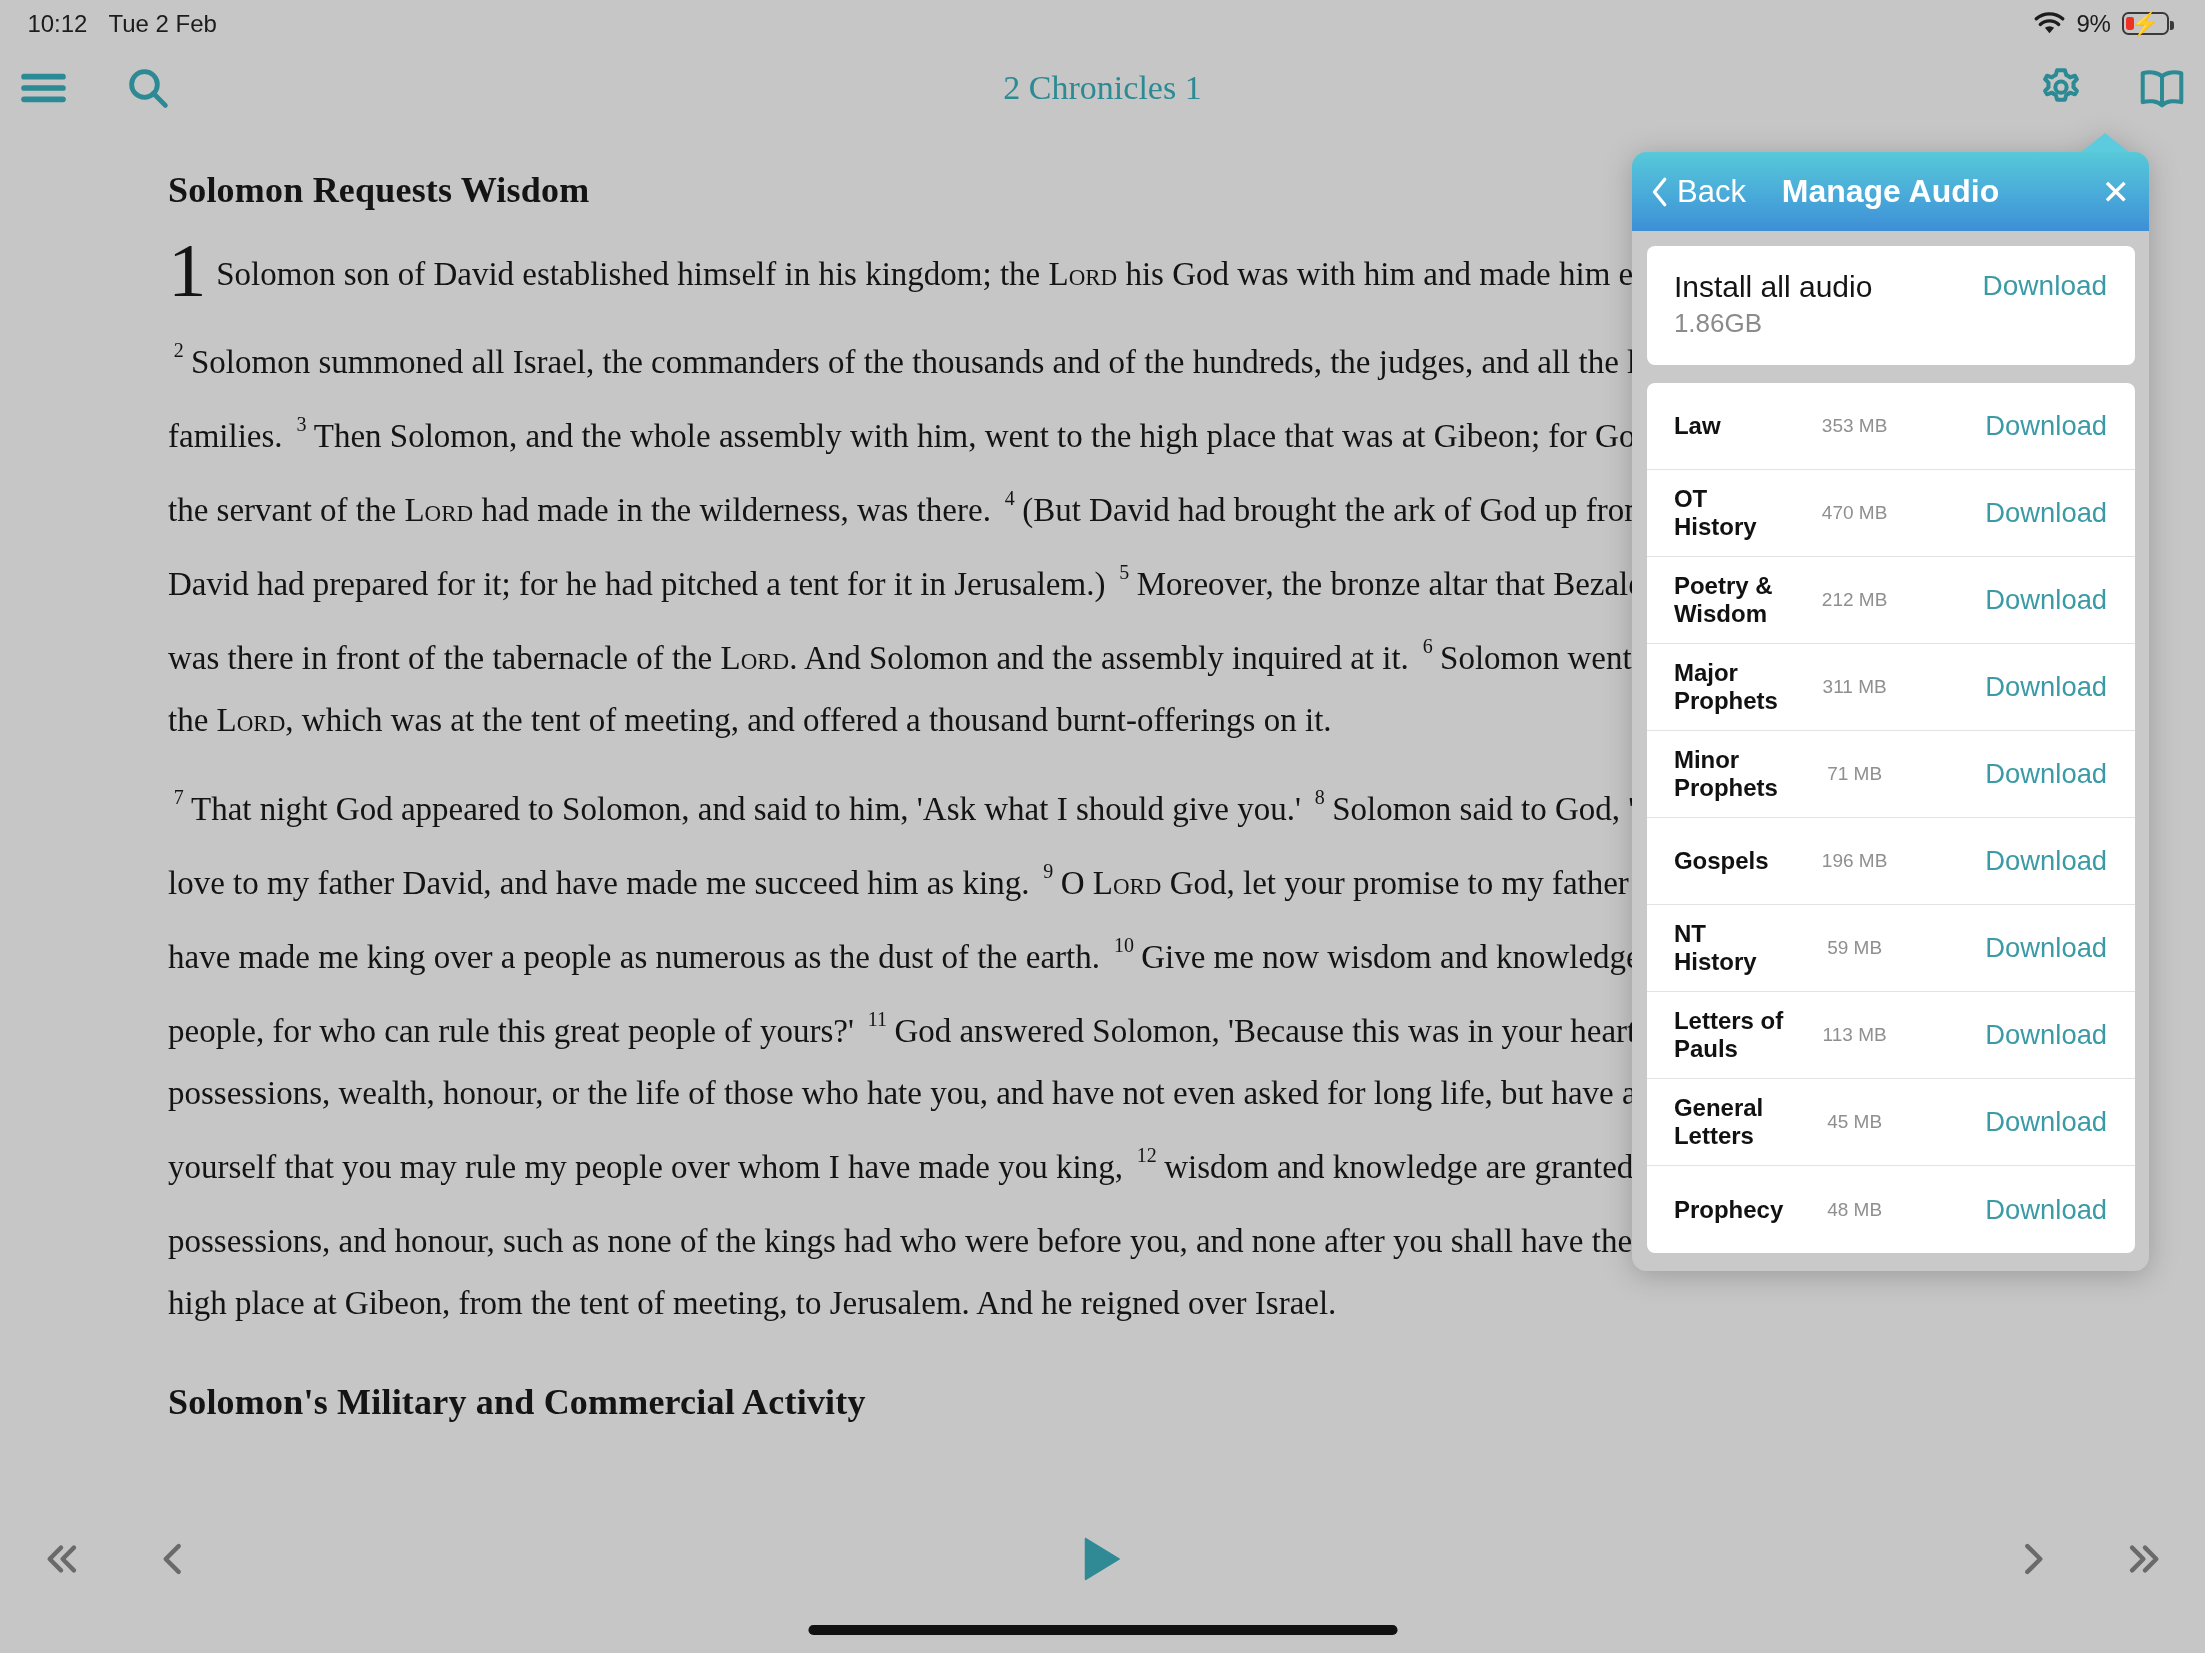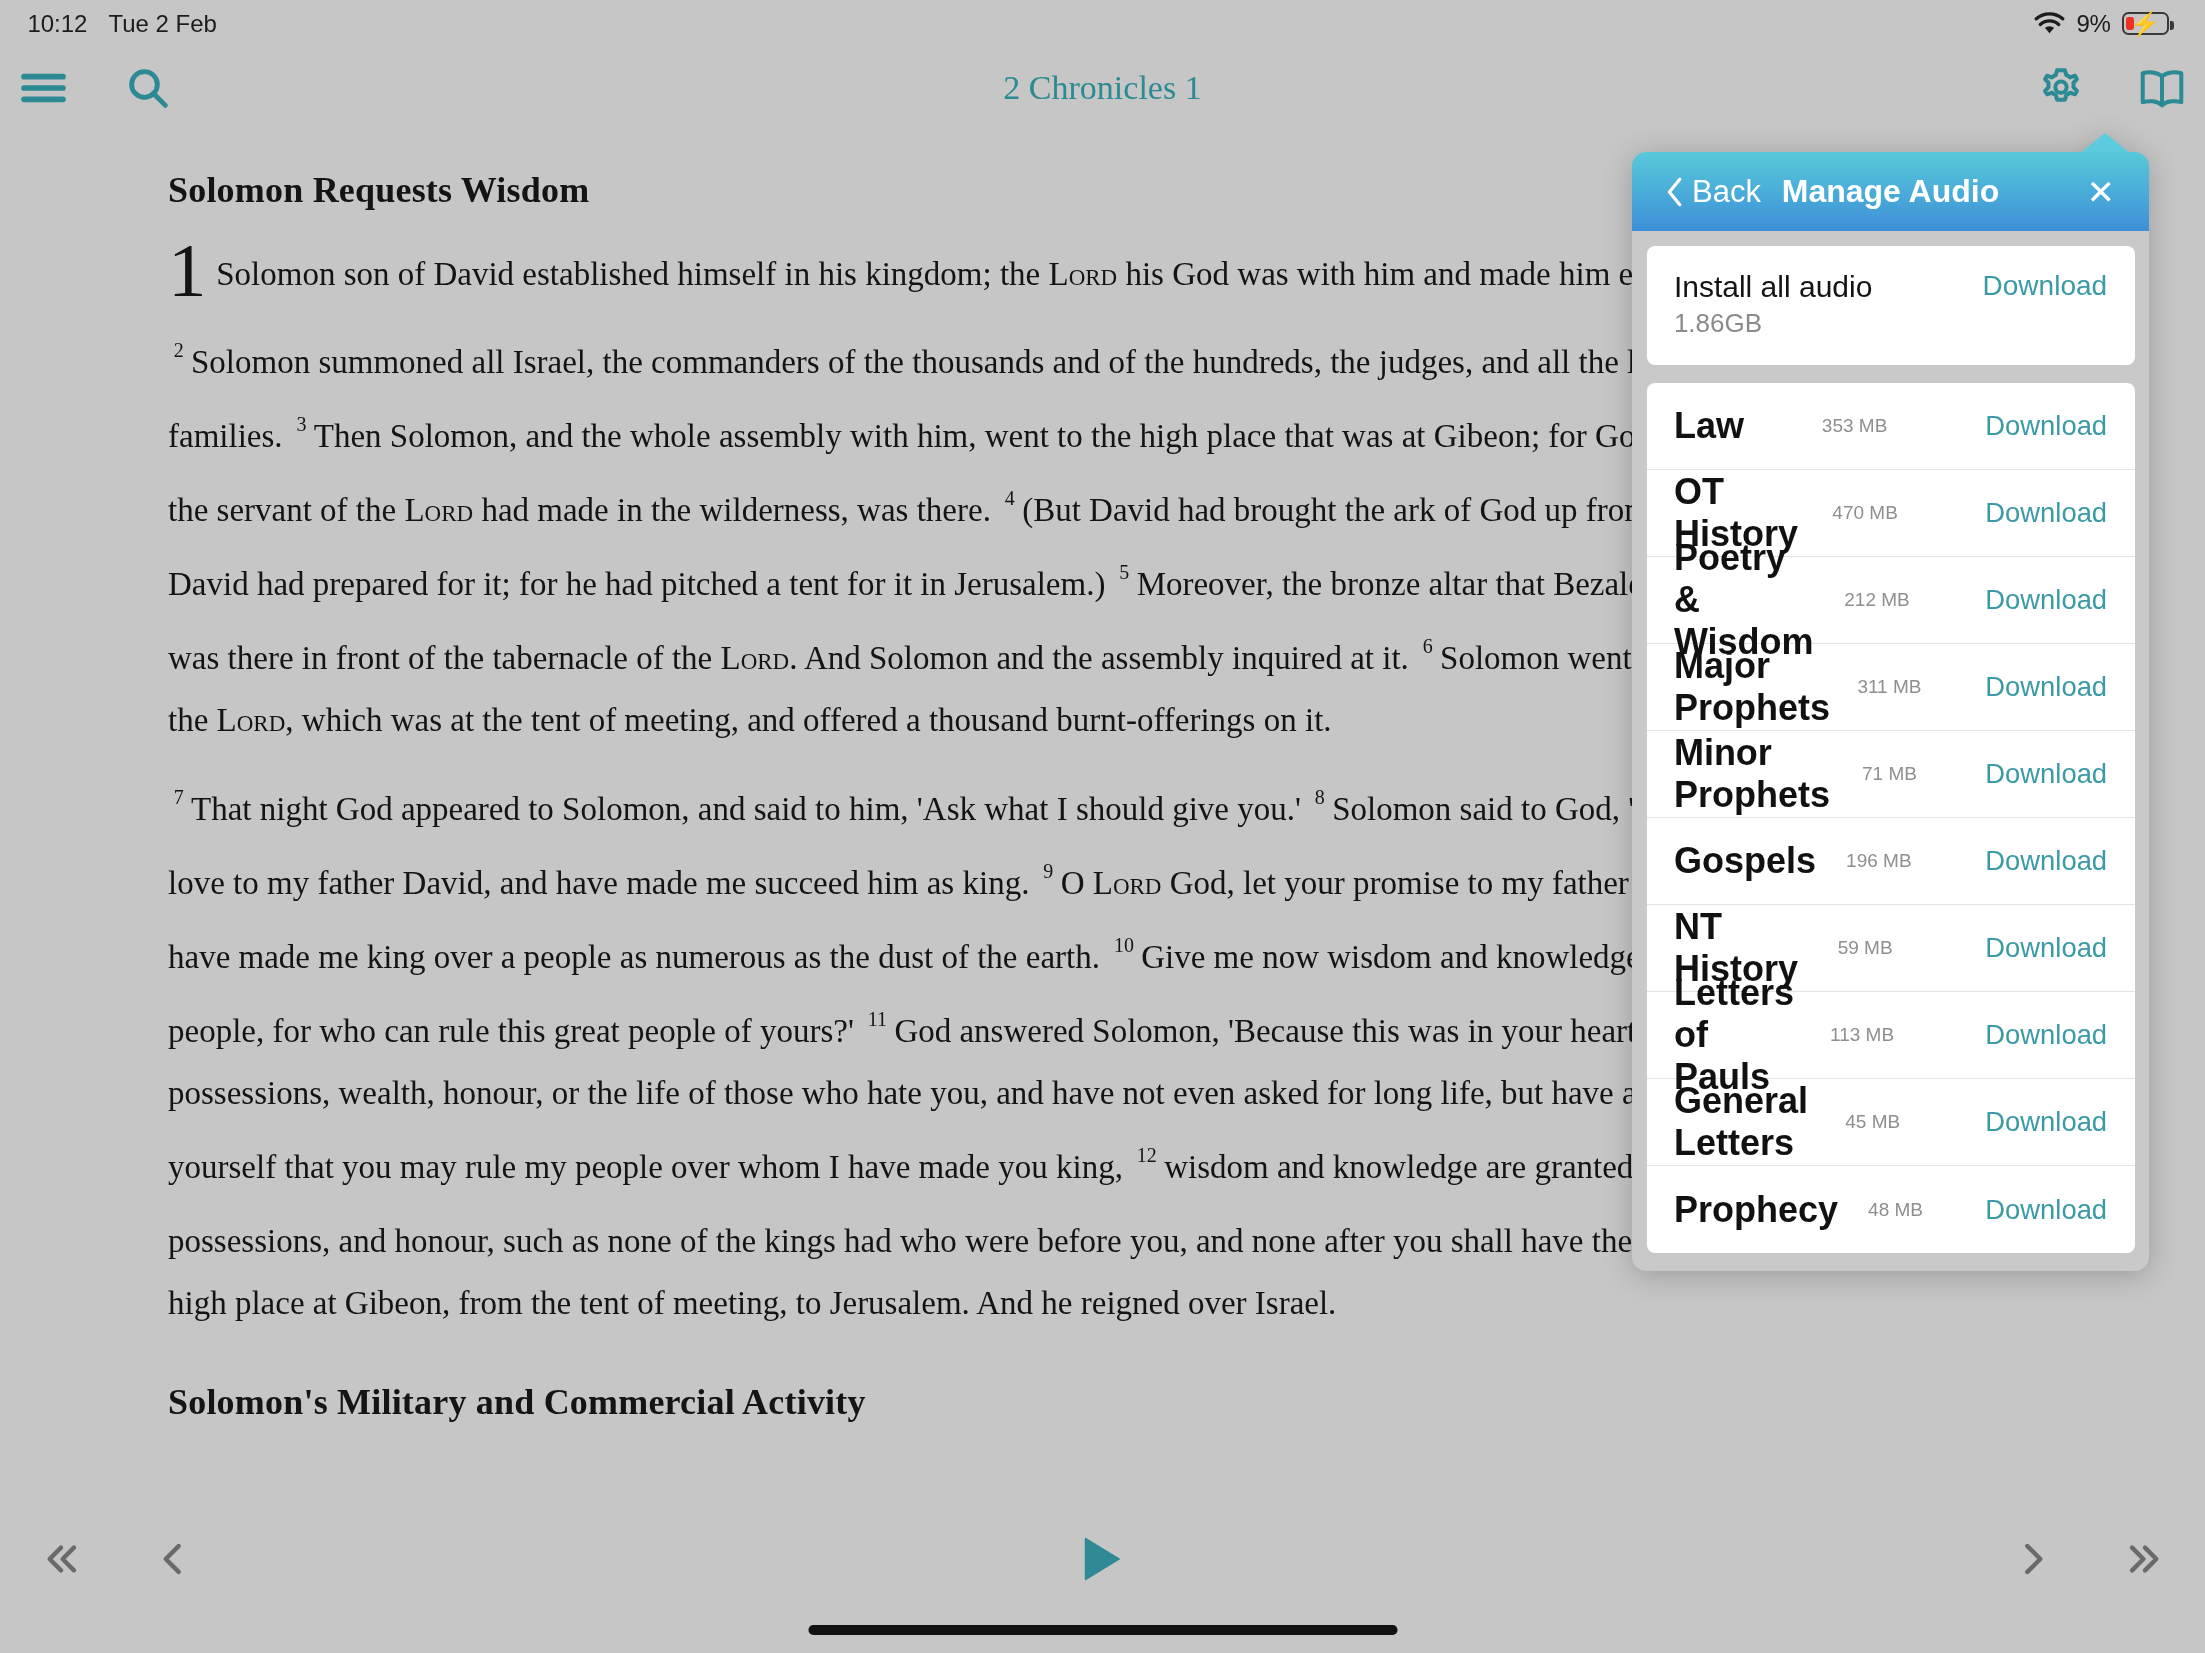--- a/index.html
+++ b/index.html
@@ -205,21 +205,21 @@
     border-left: 25px solid transparent;
     border-right: 25px solid transparent;
     border-bottom: 20px solid #5ccbdd;
   }
   #popover-header {
     height: 79px;
     border-radius: 14.5px 14.5px 0 0;
     background: linear-gradient(180deg, #57c9d9 0%, #49aad9 55%, #3d8fd6 100%);
     display: flex;
     align-items: center;
-    padding: 0 34px;
+    padding: 0 19px;
     position: relative;
     color: #ffffff;
   }
   #back-button {
     display: flex;
     align-items: center;
     gap: 8px;
     font-size: 31px;
     cursor: pointer;
     color: #fff;
@@ -270,21 +270,21 @@
   .audio-row {
     display: flex;
     align-items: center;
     height: 87px;
     padding: 0 27.4px;
     border-bottom: 1.6px solid #e3e3e3;
     cursor: pointer;
   }
   .audio-row:last-child { border-bottom: none; }
   .row-label {
-    font-size: 36px;
+    font-size: 24px;
     font-weight: bold;
     color: #111;
     flex: 1;
   }
   .row-size {
     font-size: 19px;
     color: #8f8f8f;
     width: 141px;
     text-align: center;
     margin-right: 29px;

